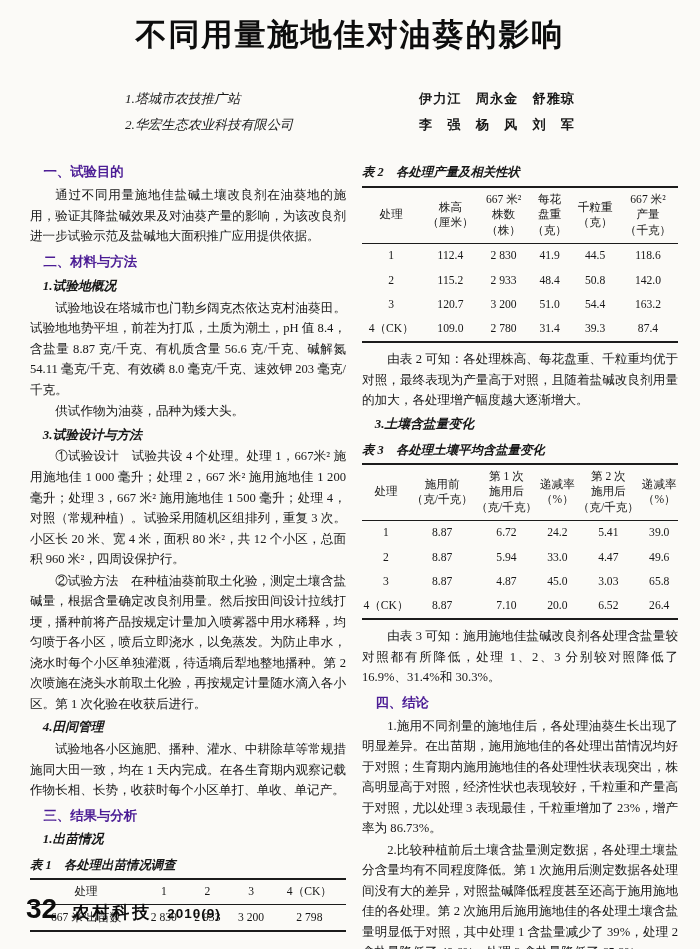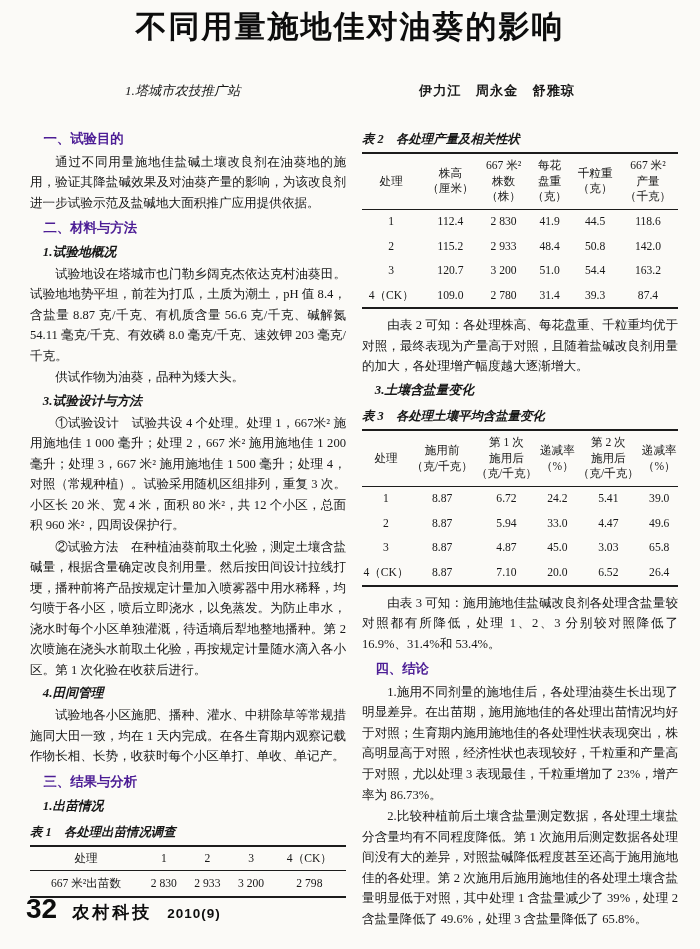--- a/index.html
+++ b/index.html
@@ -2,21 +2,21 @@
 <html><head>
 <meta charset="utf-8">
 <style>
   html,body{margin:0;padding:0;background:#e9e9e6;}
   .page{
     width:700px;height:949px;margin:0 auto;position:relative;overflow:hidden;
     background:#fbfaf7;color:#171717;
     font-family:"Liberation Serif","DejaVu Serif",serif;
   }
   .article-title{
-    text-align:center;padding-top:6px;margin:0 20px;
+    text-align:center;padding-top:14px;margin:0 20px;
     font-family:"Liberation Sans","DejaVu Sans",sans-serif;
     font-weight:900;font-size:31px;letter-spacing:2px;color:#0d0d0d;
   }
   .affil{width:450px;margin:30px auto 0;font-size:13.2px;font-style:italic;text-align:center;}
   .affil-row{display:flex;align-items:baseline;line-height:1.95;}
   .affil-row .authors{margin-left:auto;font-style:normal;font-weight:bold;letter-spacing:1px;}
   .cols{display:flex;gap:16px;padding:20px 22px 0 30px;}
   .col{width:316px;font-size:12.6px;line-height:1.63;text-align:justify;}
   .h{
     font-family:"Liberation Sans","DejaVu Sans",sans-serif;
@@ -47,20 +47,24 @@
 <body>
 
 <div class="page">
 
   <h1 class="article-title">不同用量施地佳对油葵的影响</h1>
 
   <div class="affil">
     <div class="affil-row">
       <span>1.塔城市农技推广站</span>
       <span class="authors">伊力江　周永金　舒雅琼</span>
+    </div>
+    <div class="affil-row">
+      <span>2.华宏生态农业科技有限公司</span>
+      <span class="authors">李　强　杨　风　刘　军</span>
     </div>
   </div>
 
   <div class="cols">
 
     <div class="col">
       <div class="h">一、试验目的</div>
       <p class="p">通过不同用量施地佳盐碱土壤改良剂在油葵地的施用，验证其降盐碱效果及对油葵产量的影响，为该改良剂进一步试验示范及盐碱地大面积推广应用提供依据。</p>
       <div class="h">二、材料与方法</div>
       <div class="sub">1.试验地概况</div>
@@ -202,21 +206,21 @@
             <tr>
               <td>4（CK）</td>
               <td>8.87</td>
               <td>7.10</td>
               <td>20.0</td>
               <td>6.52</td>
               <td>26.4</td>
             </tr>
           </tbody>
         </table>
-      <p class="p">由表 3 可知：施用施地佳盐碱改良剂各处理含盐量较对照都有所降低，处理 1、2、3 分别较对照降低了 16.9%、31.4%和 53.4%。</p>
+      <p class="p">由表 3 可知：施用施地佳盐碱改良剂各处理含盐量较对照都有所降低，处理 1、2、3 分别较对照降低了 16.9%、31.4%和 30.3%。</p>
       <div class="h">四、结论</div>
       <p class="p">1.施用不同剂量的施地佳后，各处理油葵生长出现了明显差异。在出苗期，施用施地佳的各处理出苗情况均好于对照；生育期内施用施地佳的各处理性状表现突出，株高明显高于对照，经济性状也表现较好，千粒重和产量高于对照，尤以处理 3 表现最佳，千粒重增加了 23%，增产率为 86.73%。</p>
       <p class="p">2.比较种植前后土壤含盐量测定数据，各处理土壤盐分含量均有不同程度降低。第 1 次施用后测定数据各处理间没有大的差异，对照盐碱降低程度甚至还高于施用施地佳的各处理。第 2 次施用后施用施地佳的各处理土壤含盐量明显低于对照，其中处理 1 含盐量减少了 39%，处理 2 含盐量降低了 49.6%，处理 3 含盐量降低了 65.8%。</p>
 
     </div>
 
   </div>
 
   <div class="footer">
     <span class="num">32</span>

